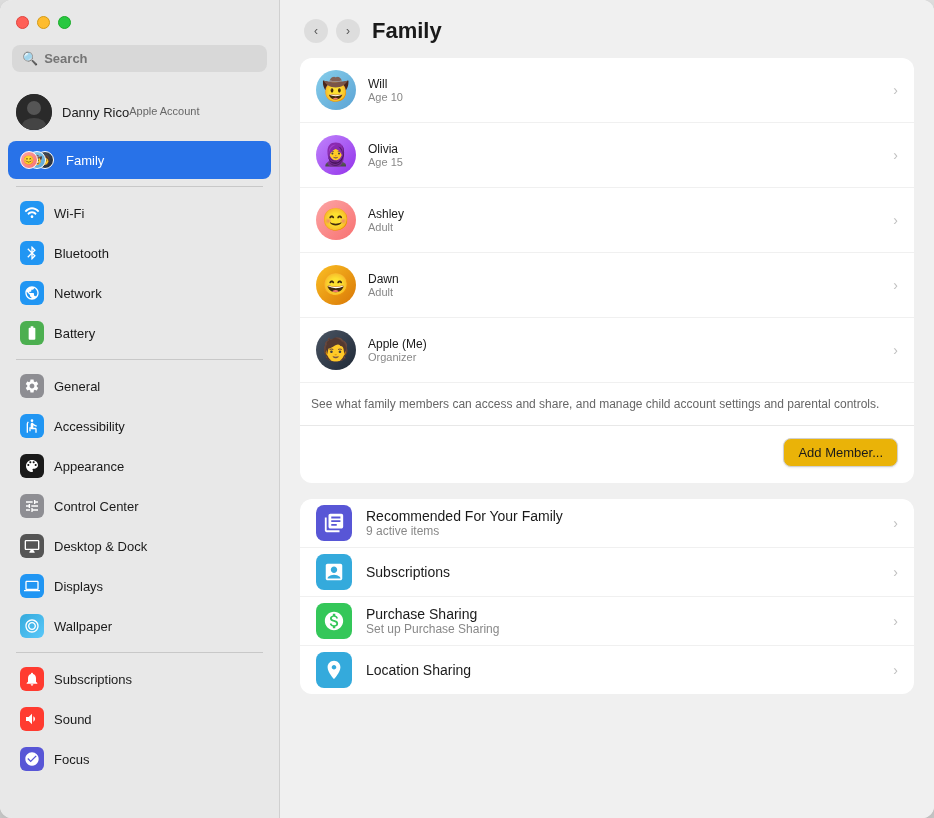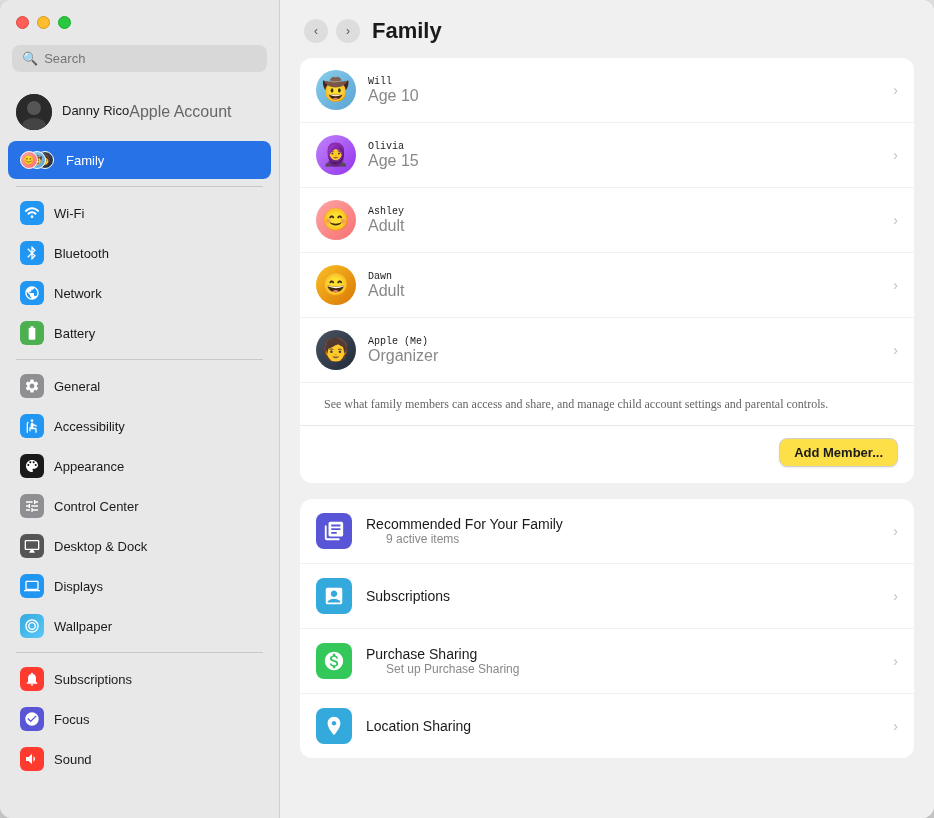--- a/index.html
+++ b/index.html
@@ -68,20 +68,21 @@
       font-size: 13px;
     }
 
     .search-bar input {
       background: transparent;
       border: none;
       outline: none;
       font-size: 13px;
       color: #555;
       width: 100%;
+      font-weight: bold;
     }
 
     .account-item {
       display: flex;
       align-items: center;
       gap: 10px;
       padding: 10px 16px;
       cursor: pointer;
     }
 
@@ -107,21 +108,21 @@
       flex-direction: row;
     }
 
     .account-name {
       font-size: 13px;
       font-weight: 500;
       color: #1a1a1a;
     }
 
     .account-subtitle {
-      font-size: 16px;
+      font-size: 11px;
       color: #666;
     }
 
     .sidebar-item {
       display: flex;
       align-items: center;
       gap: 10px;
       padding: 7px 12px;
       border-radius: 8px;
       margin: 1px 8px;
@@ -258,68 +259,65 @@
       display: flex;
       align-items: center;
       justify-content: center;
     }
 
     .member-info {
       flex: 1;
     }
 
     .member-name {
-      font-size: 10px;
+      font-size: 12px;
       font-weight: 500;
       color: #1a1a1a;
-      font-family: Liberation Mono, monospace;
     }
 
     .member-detail {
-      font-size: 16px;
+      font-size: 11px;
       color: #888;
     }
 
     .chevron {
       color: #c0c0c0;
       font-size: 14px;
     }
 
     .description-text {
       font-size: 12px;
       color: #666;
-      padding: 12px 24px;
+      padding: 12px 11px;
       line-height: 1.5;
-      font-family: Liberation Serif, serif;
     }
 
     .add-member-row {
       display: flex;
       justify-content: flex-end;
       padding: 12px 16px 16px;
       border-top: 1px solid #e8e8e8;
     }
 
     .add-member-btn {
-      background: #fde047;
+      background: #eab308;
       border: 1px solid #d0d0d0;
       border-radius: 8px;
       padding: 6px 14px;
       font-size: 13px;
       color: #1a1a1a;
       cursor: pointer;
       box-shadow: 0 1px 2px rgba(0,0,0,0.08);
-      font-weight: bold;
     }
 
     
     .feature-row {
       display: flex;
       align-items: center;
-      padding: 14px 16px;
+      padding: 6px 16px;
       border-bottom: 1px solid #f0f0f0;
       cursor: pointer;
       gap: 14px;
     }
 
     .feature-row:last-child {
       border-bottom: none;
     }
 
     .feature-icon {
@@ -340,21 +338,20 @@
 
     .feature-name {
       font-size: 14px;
       font-weight: 500;
       color: #1a1a1a;
     }
 
     .feature-detail {
       font-size: 12px;
       color: #888;
-      margin-left: 20px;
     }
 
     
     .avatar-will {
       background: linear-gradient(135deg, #87CEEB, #5ba3d4);
     }
     .avatar-olivia {
       background: linear-gradient(135deg, #c084fc, #9333ea);
     }
     .avatar-ashley {
@@ -519,35 +516,35 @@
     <div class="sidebar-item">
       <div class="item-icon" style="background:#FF3B30;">
         <svg width="16" height="16" viewBox="0 0 24 24" fill="white">
           <path d="M12 22c1.1 0 2-.9 2-2h-4c0 1.1.9 2 2 2zm6-6v-5c0-3.07-1.64-5.64-4.5-6.32V4c0-.83-.67-1.5-1.5-1.5s-1.5.67-1.5 1.5v.68C7.63 5.36 6 7.92 6 11v5l-2 2v1h16v-1l-2-2z"></path>
         </svg>
       </div>
       <span class="item-label">Subscriptions</span>
     </div>
 
     <div class="sidebar-item">
+      <div class="item-icon" style="background:#FF3B30;">
+        <svg width="16" height="16" viewBox="0 0 24 24" fill="white">
+          <path d="M3 9v6h4l5 5V4L7 9H3zm13.5 3c0-1.77-1.02-3.29-2.5-4.03v8.05c1.48-.73 2.5-2.25 2.5-4.02z"></path>
+        </svg>
+      </div>
+      <span class="item-label">Sound</span>
+    </div>
+
+    <div class="sidebar-item">
       <div class="item-icon" style="background:#5856D6;">
         <svg width="16" height="16" viewBox="0 0 24 24" fill="white">
           <path d="M12 2C6.48 2 2 6.48 2 12s4.48 10 10 10 10-4.48 10-10S17.52 2 12 2zm-2 15l-5-5 1.41-1.41L10 14.17l7.59-7.59L19 8l-9 9z"></path>
         </svg>
       </div>
       <span class="item-label">Focus</span>
-    </div>
-
-    <div class="sidebar-item">
-      <div class="item-icon" style="background:#FF3B30;">
-        <svg width="16" height="16" viewBox="0 0 24 24" fill="white">
-          <path d="M3 9v6h4l5 5V4L7 9H3zm13.5 3c0-1.77-1.02-3.29-2.5-4.03v8.05c1.48-.73 2.5-2.25 2.5-4.02z"></path>
-        </svg>
-      </div>
-      <span class="item-label">Sound</span>
     </div>
 
   </div>
 
   <div class="main-content">
 
     <div class="main-header">
       <button class="nav-btn">
         <span>‹</span>
       </button>

